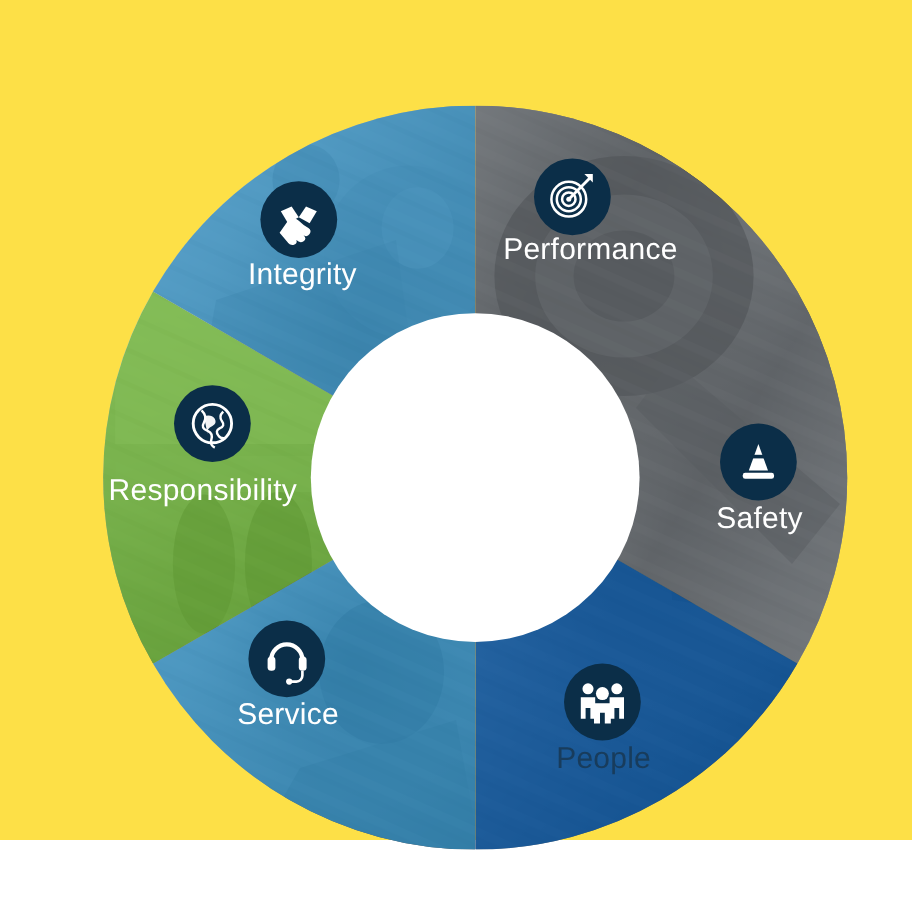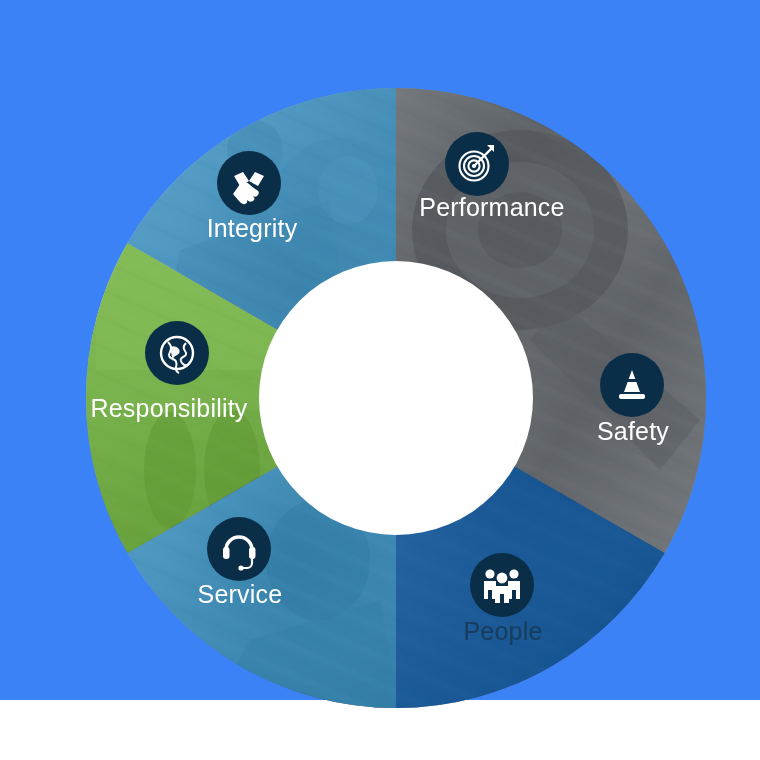--- a/index.html
+++ b/index.html
@@ -11,21 +11,21 @@
   body {
     width: 760px;
     height: 760px;
     font-family: "Liberation Sans", sans-serif;
     overflow: hidden;
   }
   #wheel-stage {
     position: relative;
     width: 760px;
     height: 700px;
-    background: #3b82f6;
+    background: #fde047;
   }
   svg#values-wheel {
     position: absolute;
     left: 0;
     top: 0;
     width: 760px;
     height: 760px;
     display: block;
   }
   .seg-label {

